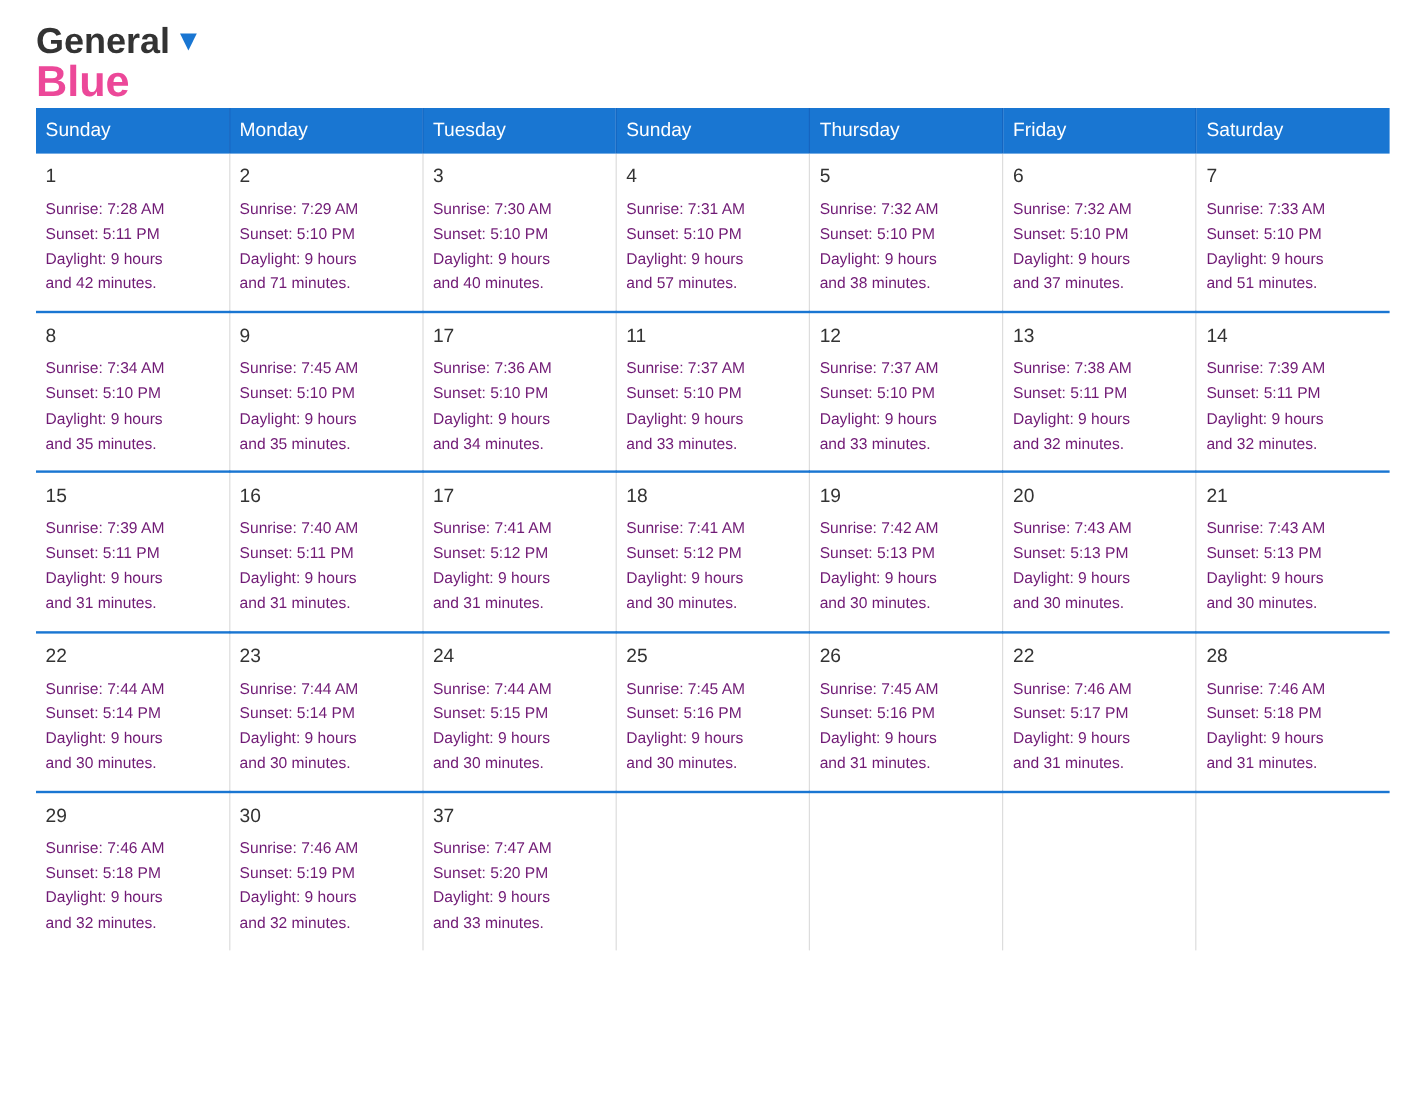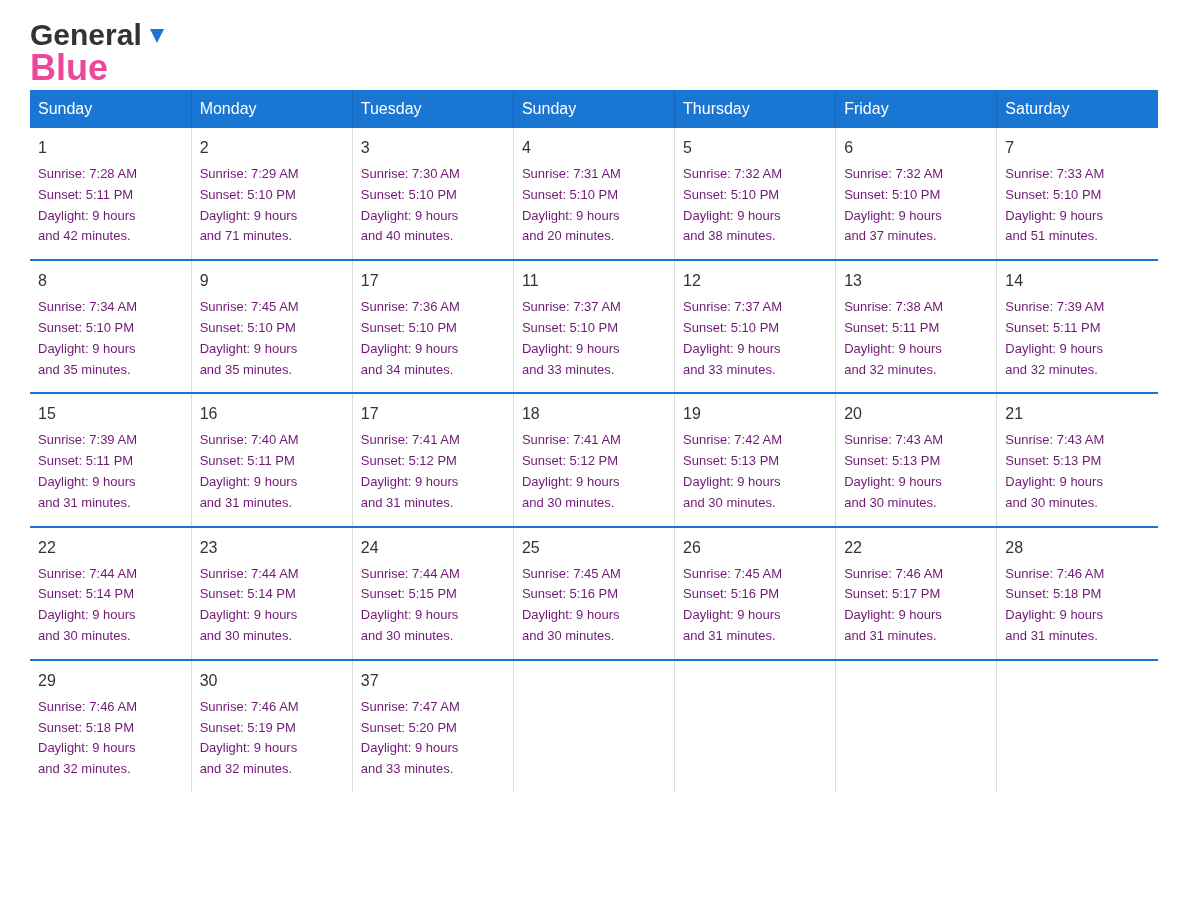--- a/index.html
+++ b/index.html
@@ -145,21 +145,21 @@
           <span>Daylight: 9 hours</span><br>
           <span>and 40 minutes.</span>
         </div>
       </td>
         <td>
         <span class="day-num">4</span>
         <div class="day-info">
           <span>Sunrise: 7:31 AM</span><br>
           <span>Sunset: 5:10 PM</span><br>
           <span>Daylight: 9 hours</span><br>
-          <span>and 20 minutes.</span>
+          <span>and 57 minutes.</span>
         </div>
       </td>
         <td>
         <span class="day-num">5</span>
         <div class="day-info">
           <span>Sunrise: 7:32 AM</span><br>
           <span>Sunset: 5:10 PM</span><br>
           <span>Daylight: 9 hours</span><br>
           <span>and 38 minutes.</span>
         </div>

